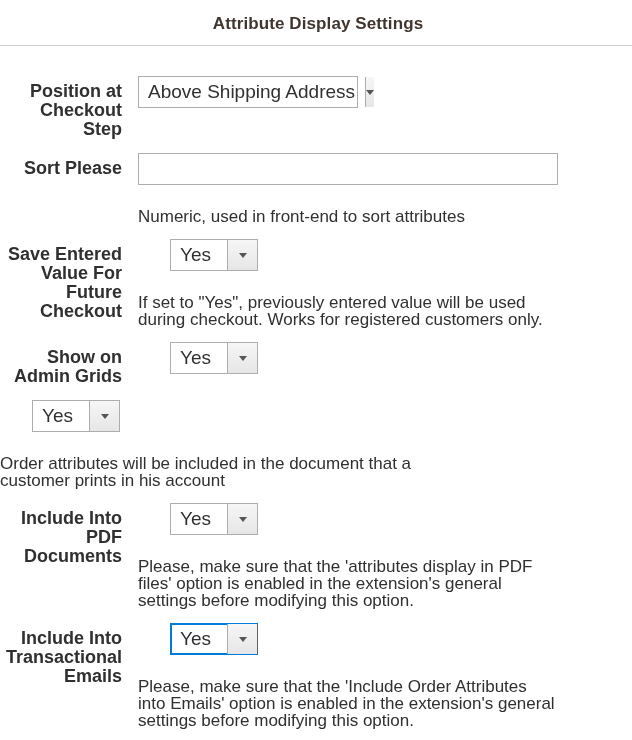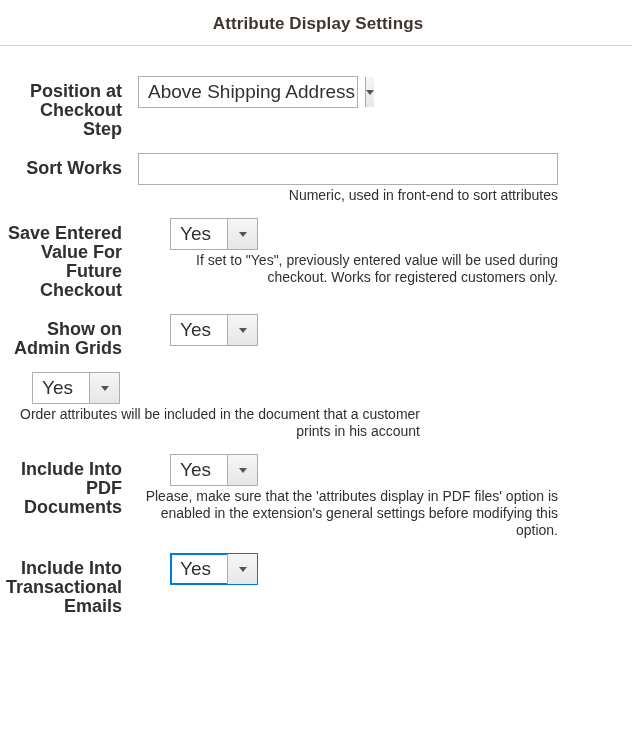--- a/index.html
+++ b/index.html
@@ -46,26 +46,25 @@
     color: #303030;
     line-height: 19px;
     padding-top: 6px;
   }
   .field-control {
     flex: 1 1 auto;
     min-width: 0;
     padding-right: 12px;
   }
   .note {
-    font-size: 14px;
+    font-size: 17px;
     color: #303030;
     line-height: 17px;
-    margin-top: 2px;
+    margin-top: 23px;
     max-width: 420px;
-    text-align: right;
   }
   
   .select {
     position: relative;
     display: inline-flex;
     align-items: stretch;
     height: 32px;
     border: 1px solid #adadad;
     background: #ffffff;
     vertical-align: top;
@@ -127,21 +126,21 @@
       <div class="select select-wide">
         <span class="sel-text">Above Shipping Address</span>
         <span class="sel-arrow">
             <span class="caret"></span>
           </span>
       </div>
     </div>
   </div>
 
   <div class="field">
-    <div class="field-label">Sort Works</div>
+    <div class="field-label">Sort Please</div>
     <div class="field-control">
       <input class="text-input" type="text" value="" style="">
       <div class="note">Numeric, used in front-end to sort attributes</div>
     </div>
   </div>
 
   <div class="field">
     <div class="field-label">Save Entered Value For Future Checkout</div>
     <div class="field-control">
       <div class="select select-small">
@@ -193,16 +192,17 @@
 
   <div class="field">
     <div class="field-label">Include Into Transactional Emails</div>
     <div class="field-control">
       <div class="select select-small focused">
         <span class="sel-text">Yes</span>
         <span class="sel-arrow">
             <span class="caret"></span>
           </span>
       </div>
+      <div class="note">Please, make sure that the 'Include Order Attributes into Emails' option is enabled in the extension's general settings before modifying this option.</div>
     </div>
   </div>
 
 </div>
 
 </body></html>

